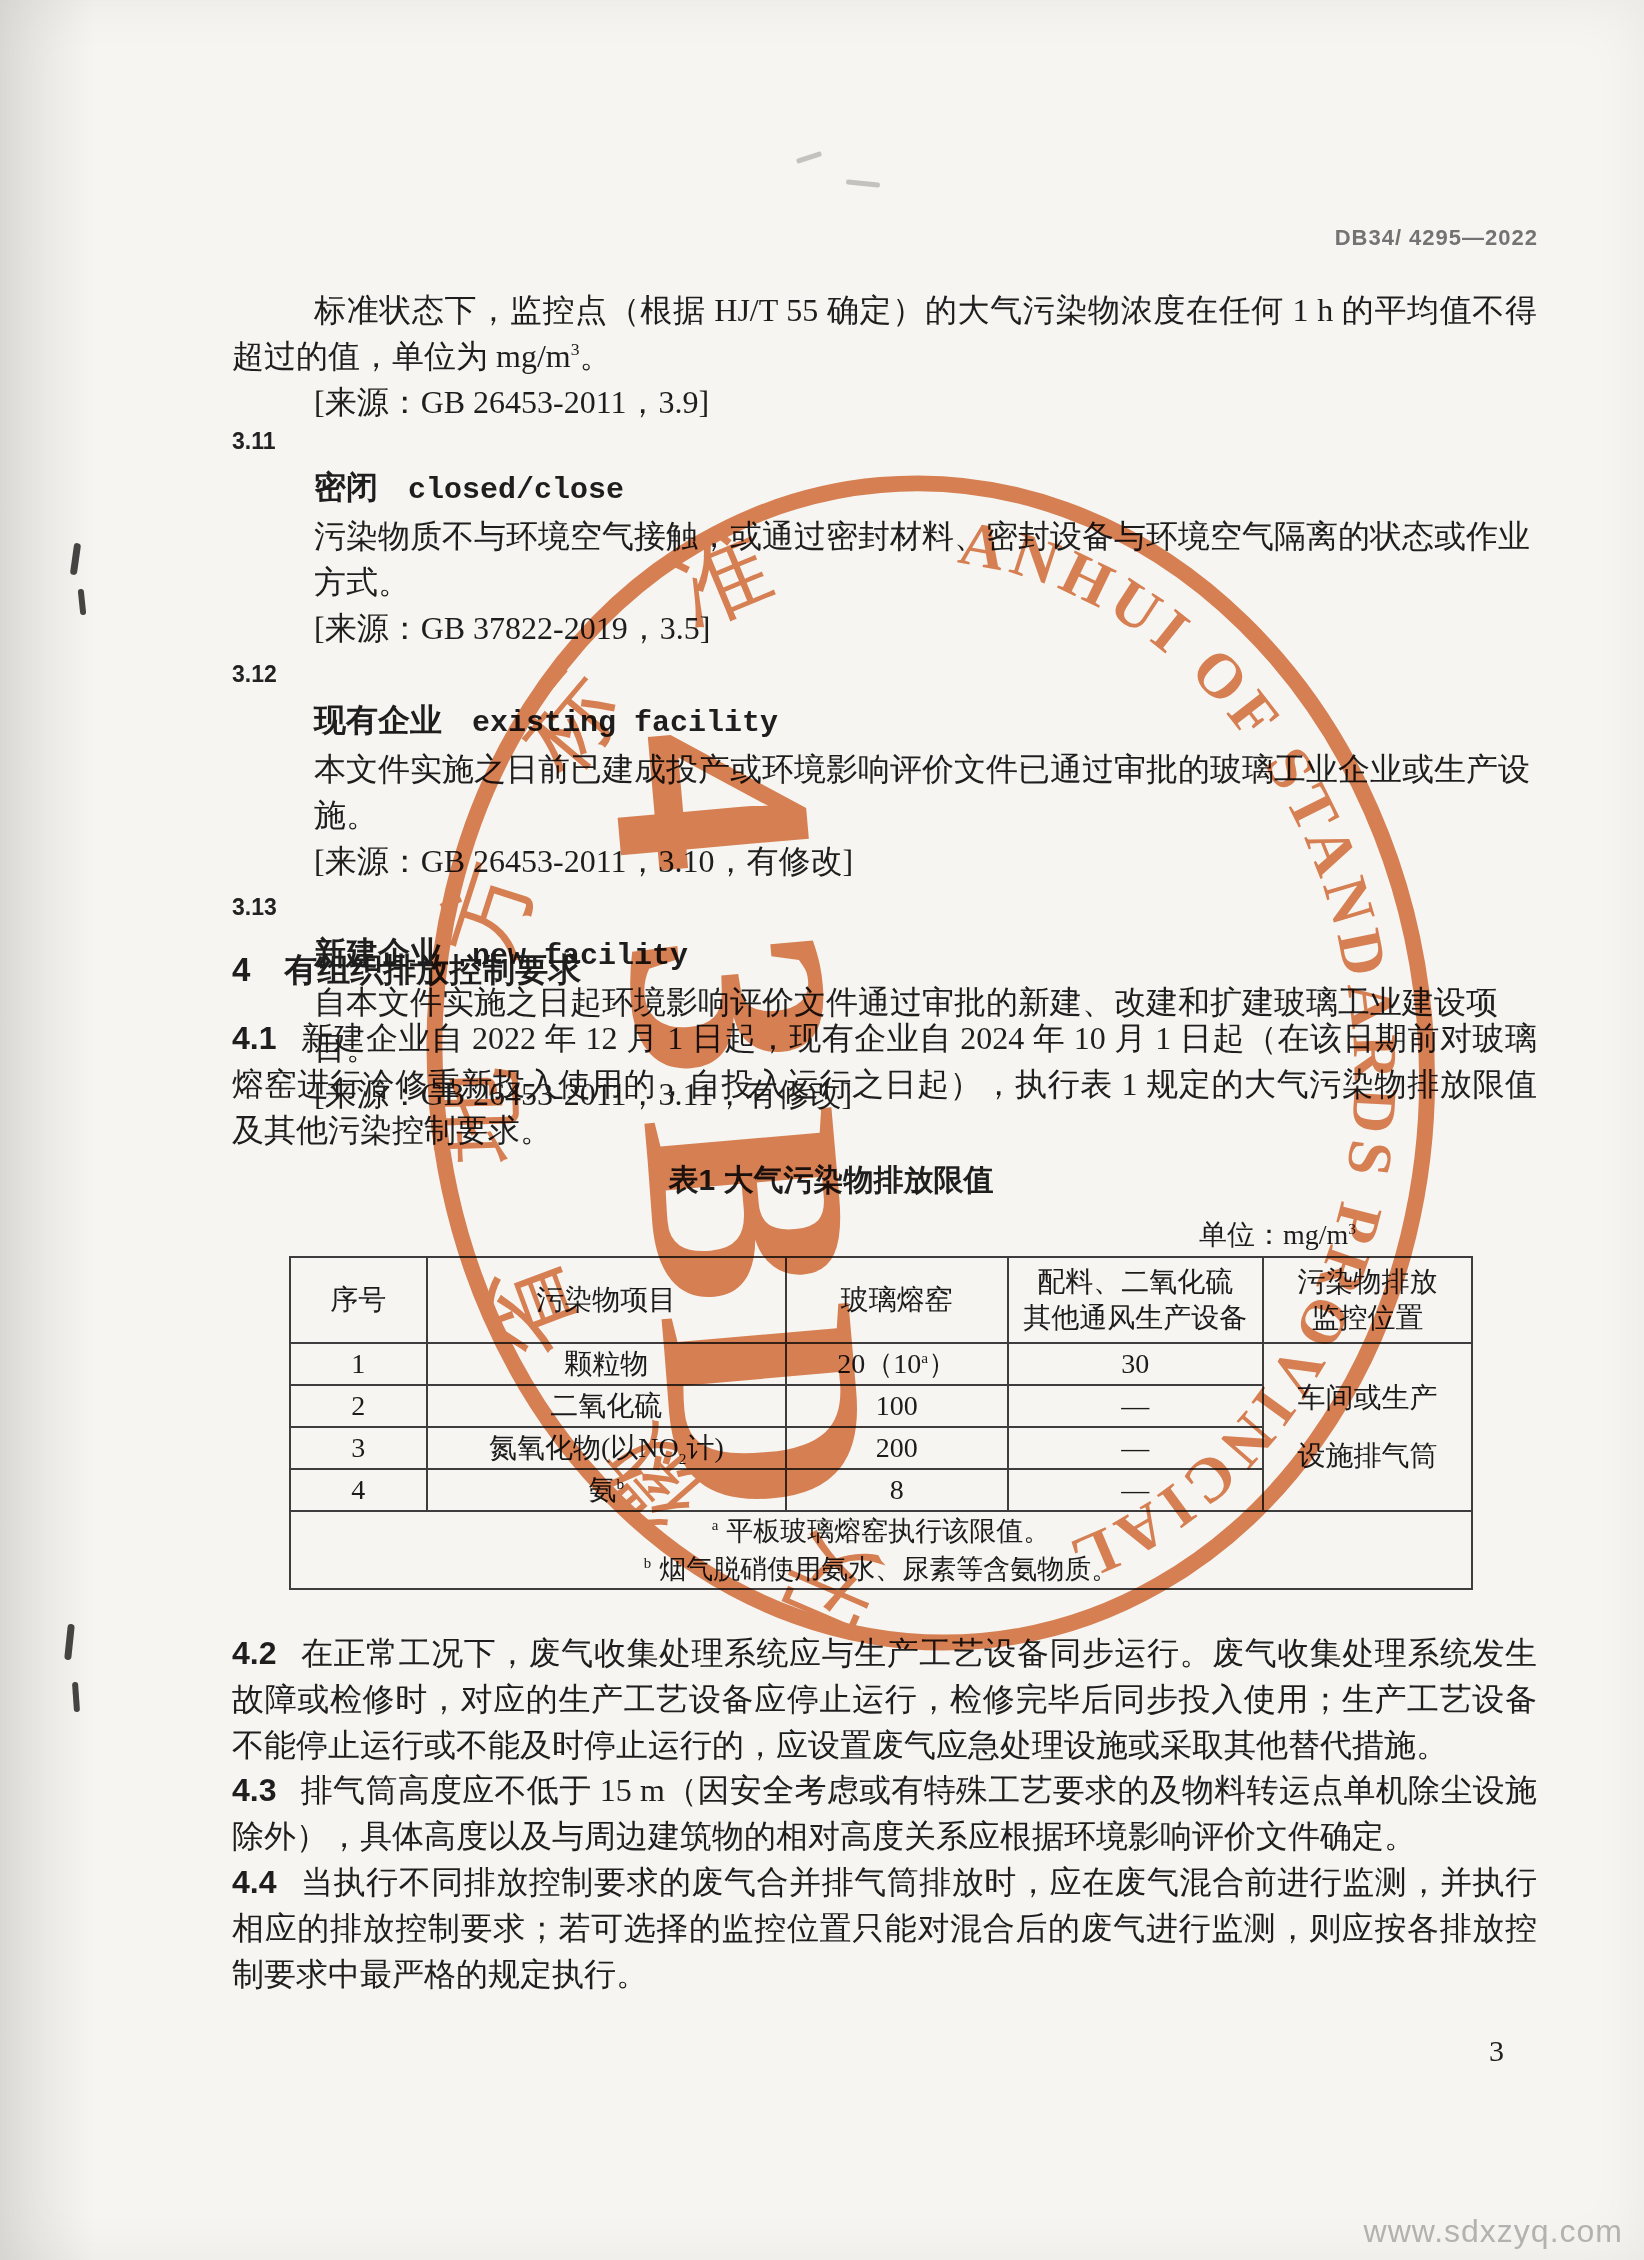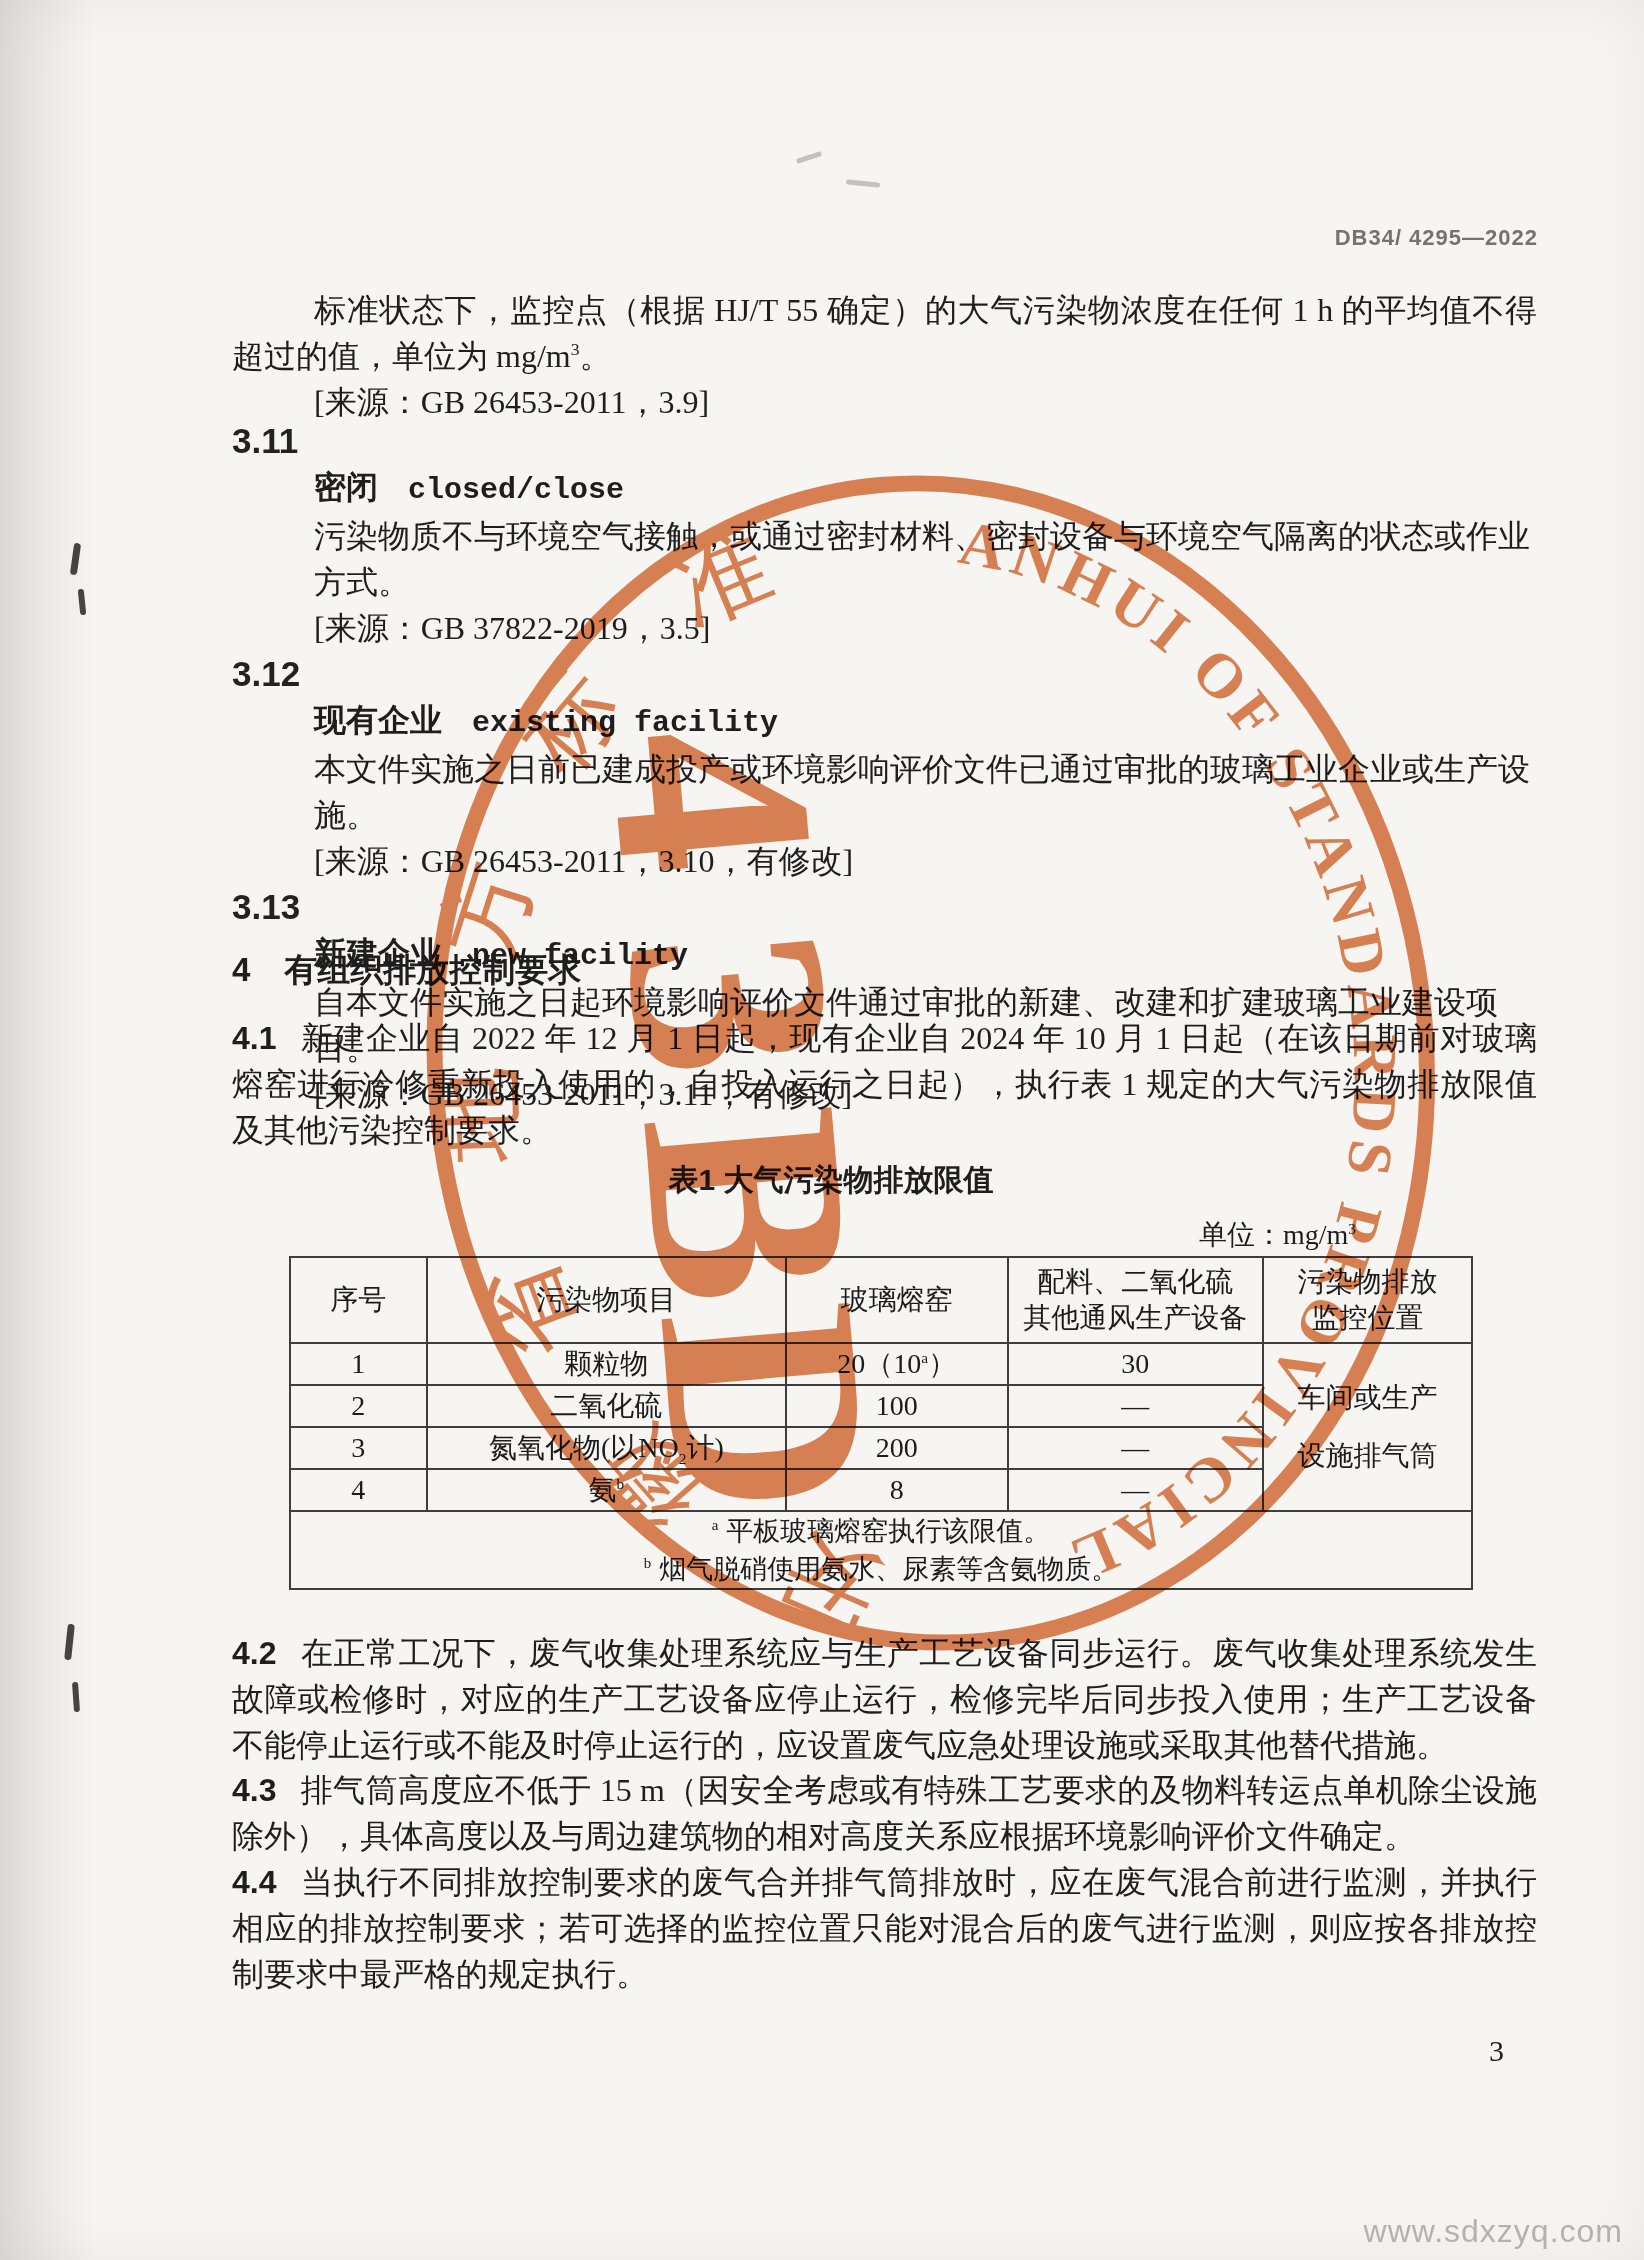--- a/index.html
+++ b/index.html
@@ -12,21 +12,21 @@
   .edge-shade{position:absolute;left:0;top:0;width:95px;height:100%;
     background:linear-gradient(90deg, rgba(120,115,110,.18), rgba(120,115,110,0));}
   
   .abs{position:absolute;}
   .body{font-size:32px;line-height:46px;text-align:justify;margin:0;width:1305px;}
   .col{left:232px;width:1305px;}
   .header-code{top:225px;right:107px;font-family:"Liberation Sans",sans-serif;
     font-weight:700;font-size:22px;letter-spacing:1px;color:#737373;}
   .indent-first{text-indent:82px;}
   .src-line{font-size:32px;line-height:46px;padding-left:82px;}
-  .term-num{font-weight:700;font-size:35px;line-height:46px;font-family:"Liberation Sans",sans-serif;color:#222;}
+  .term-num{font-weight:700;font-size:23px;line-height:46px;font-family:"Liberation Sans",sans-serif;color:#222;}
   .term-line{font-weight:700;font-size:32px;line-height:46px;padding-left:82px;}
   .term-en{margin-left:30px;font-family:"Liberation Mono",monospace;font-size:30px;}
   .term-def{font-size:32px;line-height:46px;padding-left:82px;}
   .sec4{font-weight:700;font-size:33px;line-height:46px;font-family:"Liberation Sans",sans-serif;}
   .sec4 .sec4-title{margin-left:34px;}
   .cnum{font-weight:700;font-family:"Liberation Sans",sans-serif;margin-right:24px;}
   sup{font-size:.55em;vertical-align:super;line-height:0;}
   sub{font-size:.55em;vertical-align:sub;line-height:0;}
   
   .tbl-title{top:1160px;left:239px;width:1184px;text-align:center;

